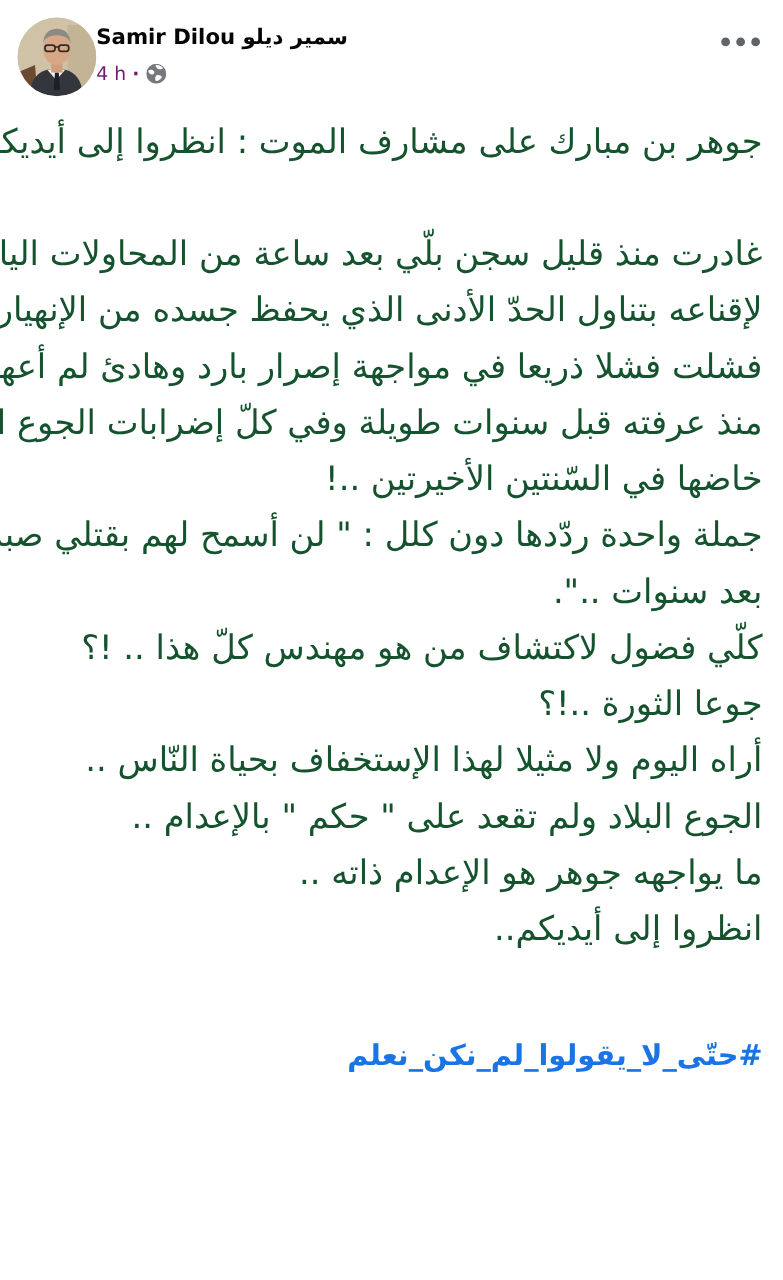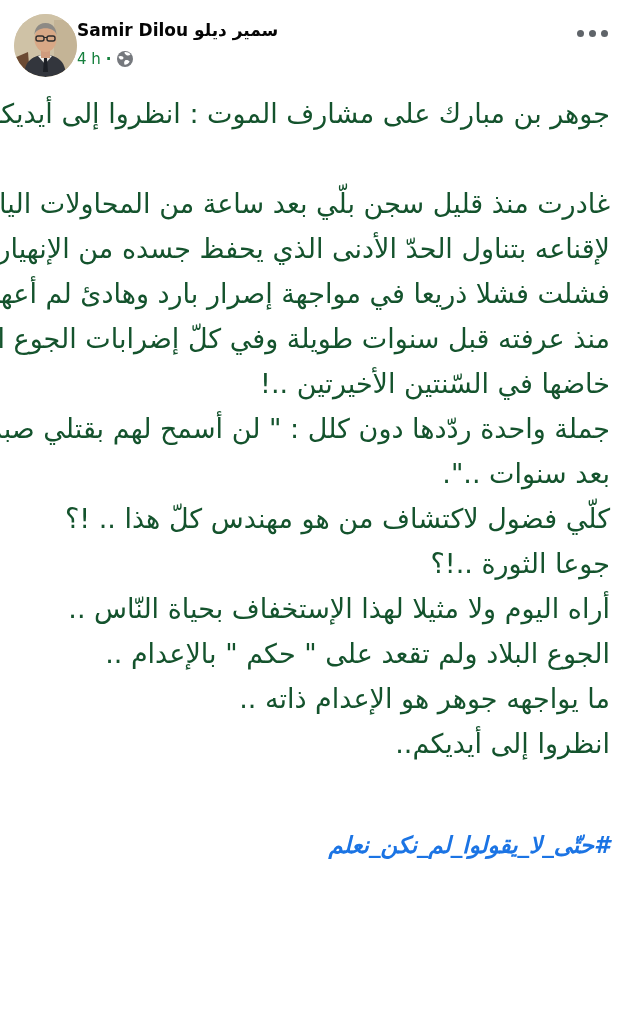--- a/index.html
+++ b/index.html
@@ -35,21 +35,21 @@
     font-weight: 700;
     color: #050505;
     line-height: 22px;
     cursor: pointer;
   }
   .meta-row {
     display: flex;
     align-items: center;
     gap: 5px;
     margin-top: 9px;
-    color: #15803d;
+    color: #701a75;
     font-size: 15px;
   }
   .meta-row .timestamp { cursor: pointer; }
   .meta-sep { font-weight: 700; }
   .globe { width: 16px; height: 16px; display: inline-block; }
   .menu-button {
     position: absolute;
     top: 24px; right: 16px;
     display: flex;
     gap: 5px;
@@ -74,21 +74,20 @@
   .post-line {
     line-height: 45px;
     min-height: 45px;
     white-space: nowrap;
   }
   .hashtag-row {
     direction: rtl;
     text-align: right;
     padding: 0 16px;
     margin-top: 12px;
-    font-style: italic;
   }
   .hashtag-link {
     color: #1b74e4;
     font-size: 23px;
     font-weight: 700;
     line-height: 45px;
     text-decoration: none;
     cursor: pointer;
     white-space: nowrap;
   }

